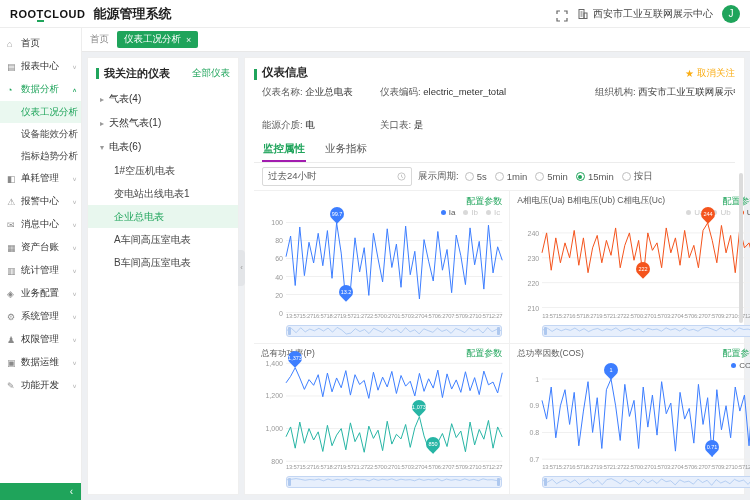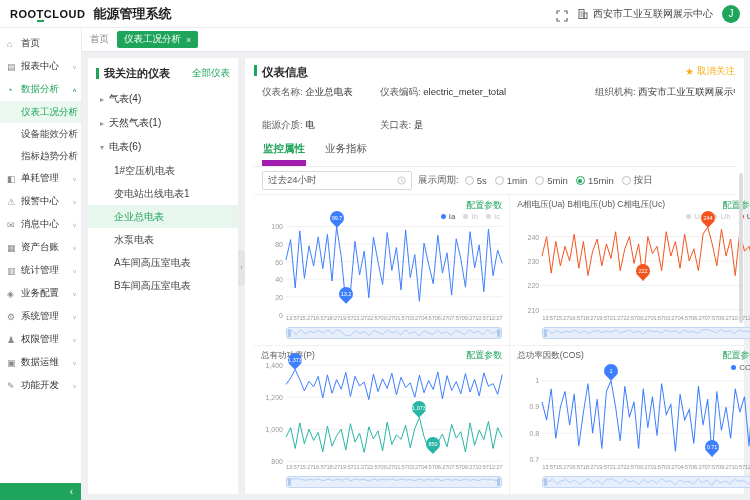--- a/index.html
+++ b/index.html
@@ -55,32 +55,32 @@
   .t-group { display:flex; align-items:center; height:24px; padding:0 8px 0 12px; font-size:10px; color:#333; cursor:pointer;}
   .t-group .ar { font-size:8px; color:#999; margin-right:5px; }
   .t-leaf { display:flex; align-items:center; height:23px; padding-left:26px; font-size:10px; color:#444; cursor:pointer; white-space:nowrap;}
   .t-leaf.sel { background:#e8f7ee; color:#1FA45B; }
   .panel-handle { position:absolute; right:-7px; top:44%; width:7px; height:36px; background:#e3e5e8;
     border-radius:0 4px 4px 0; display:flex; align-items:center; justify-content:center;
     font-size:8px; color:#999; cursor:pointer; z-index:4;}
 
   
   .main { flex:1; background:#fff; border:1px solid #efefef; display:flex; flex-direction:column; min-width:0; padding:7px 9px 0 9px; position:relative;}
-  .sec-head { display:flex; align-items:flex-start; }
+  .sec-head { display:flex; align-items:flex-end; }
   .sec-title { font-size:11.5px; font-weight:bold; color:#262626; flex:1;}
   .unfollow { font-size:9.5px; color:#FAAD14; display:flex; align-items:center; gap:3px; cursor:pointer;}
   .star { color:#FAAD14; font-size:10px; }
 
   .info-grid { display:grid; grid-template-columns:118px 215px 1fr; margin:6px 0 2px 8px; row-gap:20px; }
   .fld { font-size:9.5px; color:#595959; white-space:nowrap; overflow:hidden;}
   .fld b { font-weight:normal; color:#333; }
 
   .tabs { display:flex; gap:18px; border-bottom:1px solid #ececec; margin-top:4px; padding-left:8px;}
   .tab { font-size:10.5px; color:#555; padding:4px 1px 4px 1px; cursor:pointer;}
-  .tab.on { color:#1FA45B; border-bottom:6px solid #a21caf; font-weight:bold;}
+  .tab.on { color:#1FA45B; border-bottom:2px solid #a21caf; font-weight:bold;}
 
   .filter { display:flex; align-items:center; height:27px; padding-left:8px; gap:6px;}
   .select { width:150px; height:19px; border:1px solid #d9d9d9; border-radius:2px; display:flex; align-items:center;
     font-size:9.5px; color:#595959; padding:0 5px; justify-content:space-between; cursor:pointer;}
   .clock { width:9px; height:9px; color:#bfbfbf;}
   .p-label { font-size:9.5px; color:#595959; }
   .radio { display:flex; align-items:center; gap:3px; font-size:9.5px; color:#595959; margin-right:8px; cursor:pointer;}
   .rdot { width:9px; height:9px; border:1px solid #bfbfbf; border-radius:50%; position:relative;}
   .radio.sel .rdot { border-color:#1FA45B; }
   .radio.sel .rdot:after { content:""; position:absolute; left:1.5px; top:1.5px; width:4px; height:4px; border-radius:50%; background:#1FA45B;}
@@ -243,21 +243,20 @@
               <span class="ar">▸</span>
               <span>天然气表(1)</span>
             </div>
             <div class="t-group">
               <span class="ar">▾</span>
               <span>电表(6)</span>
             </div>
             <div class="t-leaf">1#空压机电表</div>
             <div class="t-leaf">变电站出线电表1</div>
             <div class="t-leaf sel">企业总电表</div>
-            <div class="t-leaf">水泵电表</div>
             <div class="t-leaf">A车间高压室电表</div>
             <div class="t-leaf">B车间高压室电表</div>
           </div>
         <div class="panel-handle">‹</div>
       </div>
 
       <div class="main">
         <div class="sec-head">
           <span class="accent"></span>
           <span class="sec-title">仪表信息</span>

